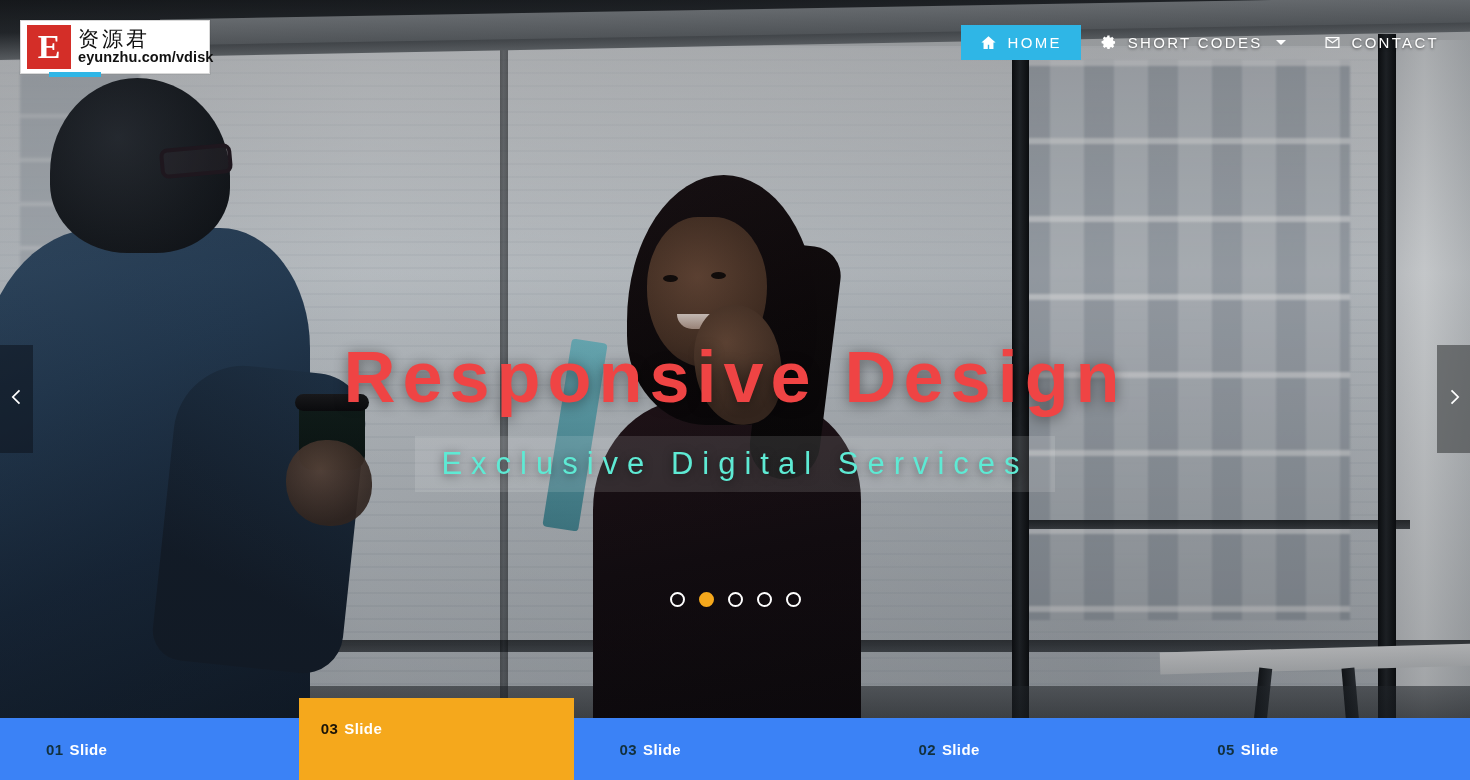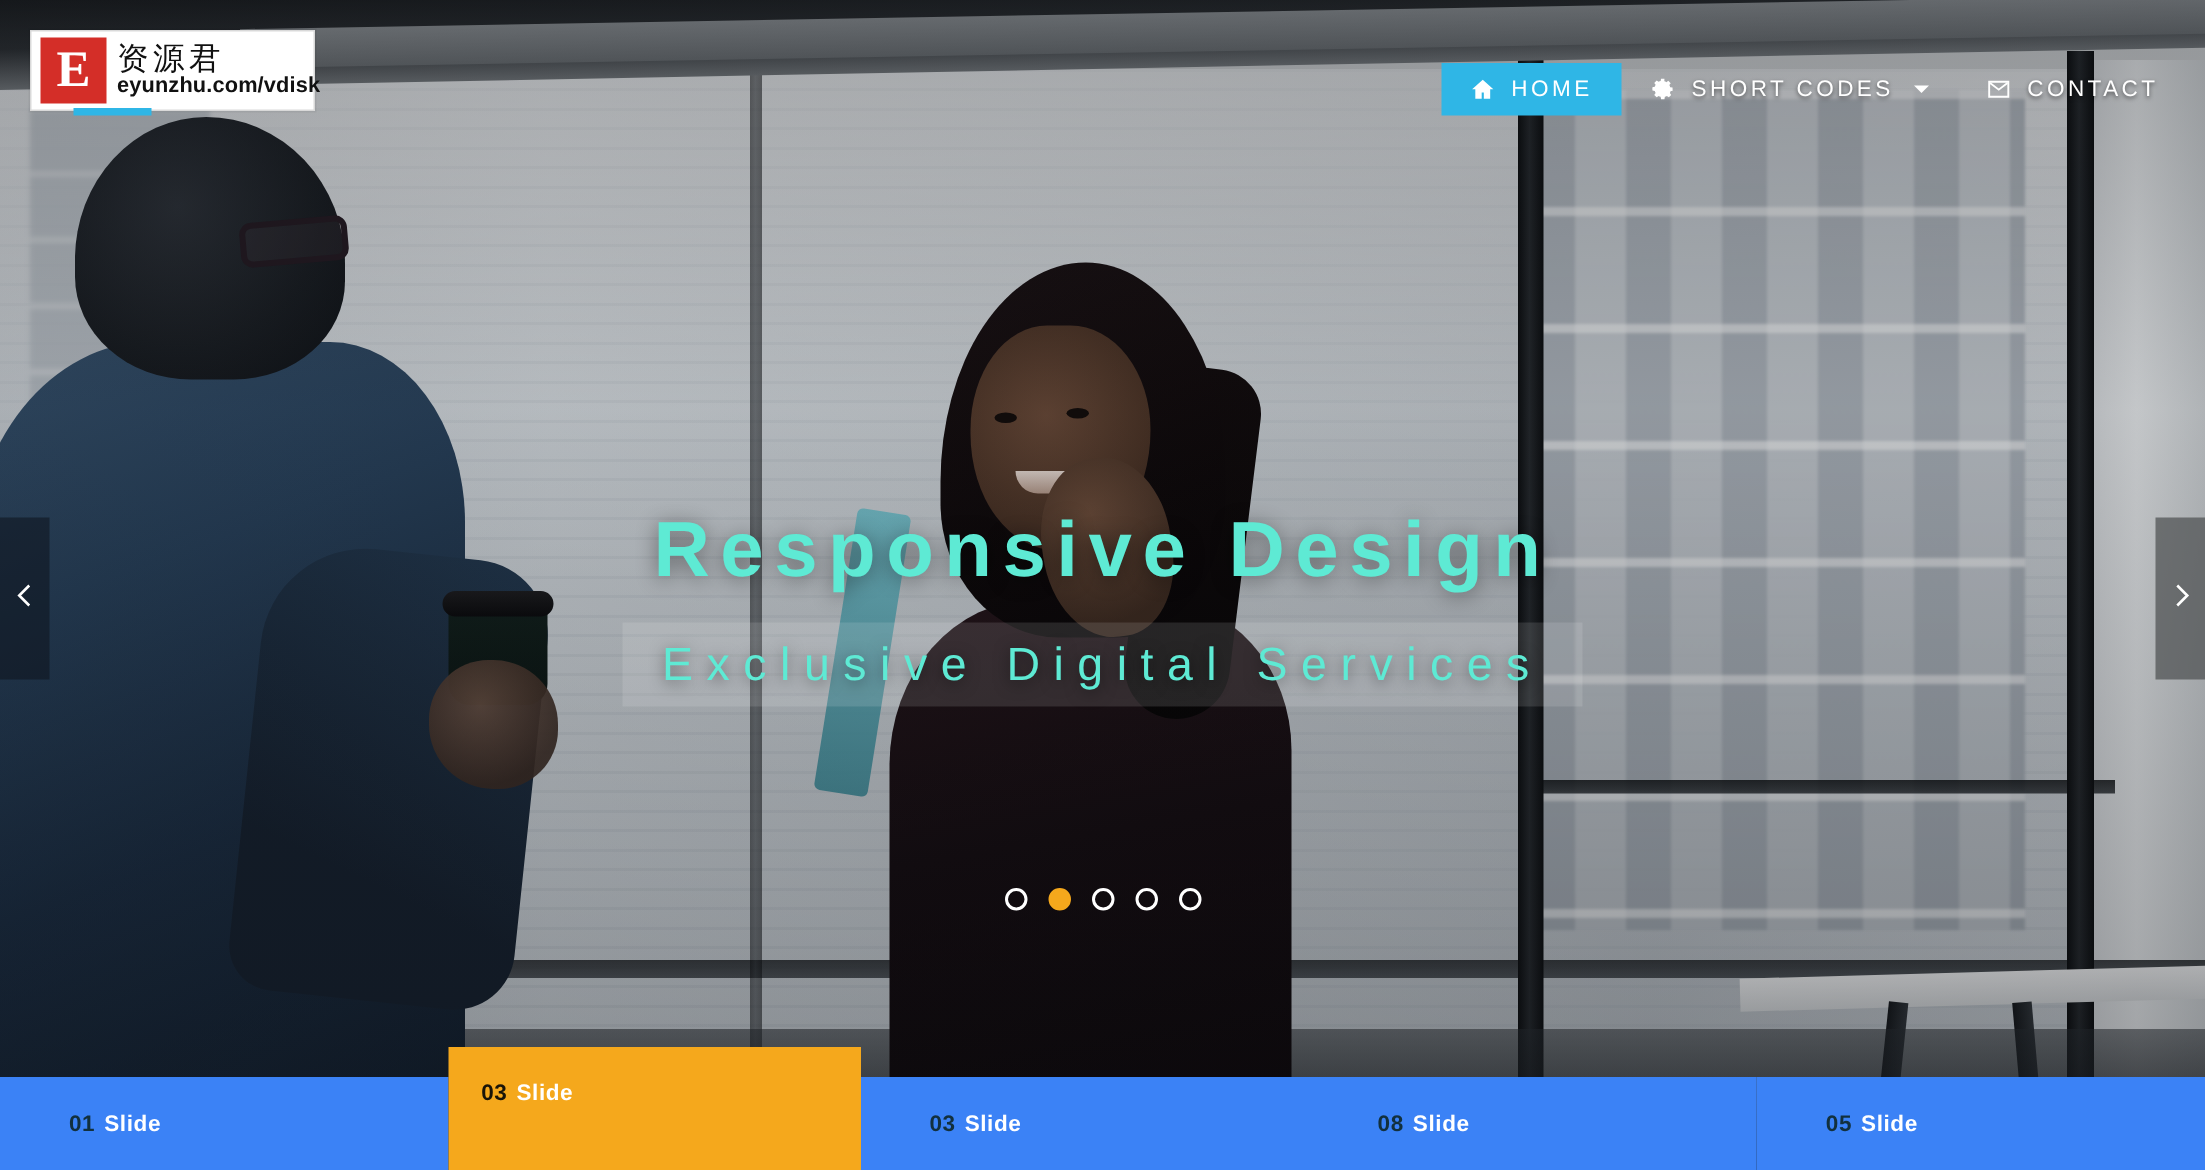--- a/index.html
+++ b/index.html
@@ -224,21 +224,21 @@
     font-family:"DejaVu Sans", sans-serif;
     font-size:21px; color:#111; letter-spacing:3px; line-height:1.05;
   }
   .logo-url {
     font-family:"Liberation Sans", sans-serif;
     font-size:14.5px; font-weight:bold; color:#111; line-height:1.1; letter-spacing:.1px;
   }
   .logo-bar { position:absolute; left:28px; bottom:-4px; width:52px; height:5px; background:#2fb6e6; }
 
   .nav {
-    position:absolute; right:12px; top:42px;
+    position:absolute; right:12px; top:25px;
     display:flex; align-items:center; gap:0px;
   }
   .nav-item {
     display:flex; align-items:center; gap:11px;
     padding:9px 19px;
     color:#ffffff;
     font-size:15px; letter-spacing:2.3px; font-weight:400;
     text-transform:uppercase;
     white-space:nowrap;
     cursor:pointer;
@@ -255,21 +255,21 @@
     border-left:5px solid transparent; border-right:5px solid transparent;
     border-top:5px solid #fff;
   }
 
   
   .slide-text {
     position:absolute; left:0; right:0; top:340px; z-index:30;
     text-align:center;
   }
   .headline {
-    font-size:52px; font-weight:bold; color:#5eead4;
+    font-size:72px; font-weight:bold; color:#ef4444;
     letter-spacing:7px; line-height:1.05;
     text-shadow:0 2px 14px rgba(0,0,0,.45);
   }
   .sub-wrap { margin-top:20px; display:flex; justify-content:center; }
   .subline {
     display:inline-block;
     background:rgba(255,255,255,.12);
     padding:10px 26px;
     font-size:31px; color:#5eead4; font-weight:400;
     letter-spacing:9px;
@@ -460,21 +460,21 @@
     </div>
     <div class="tab active">
       <span class="num">03</span>
       <span class="lbl">Slide</span>
     </div>
     <div class="tab">
       <span class="num">03</span>
       <span class="lbl">Slide</span>
     </div>
     <div class="tab">
-      <span class="num">08</span>
+      <span class="num">02</span>
       <span class="lbl">Slide</span>
     </div>
     <div class="tab">
       <span class="num">05</span>
       <span class="lbl">Slide</span>
     </div>
   </div>
 
 </div>
 

